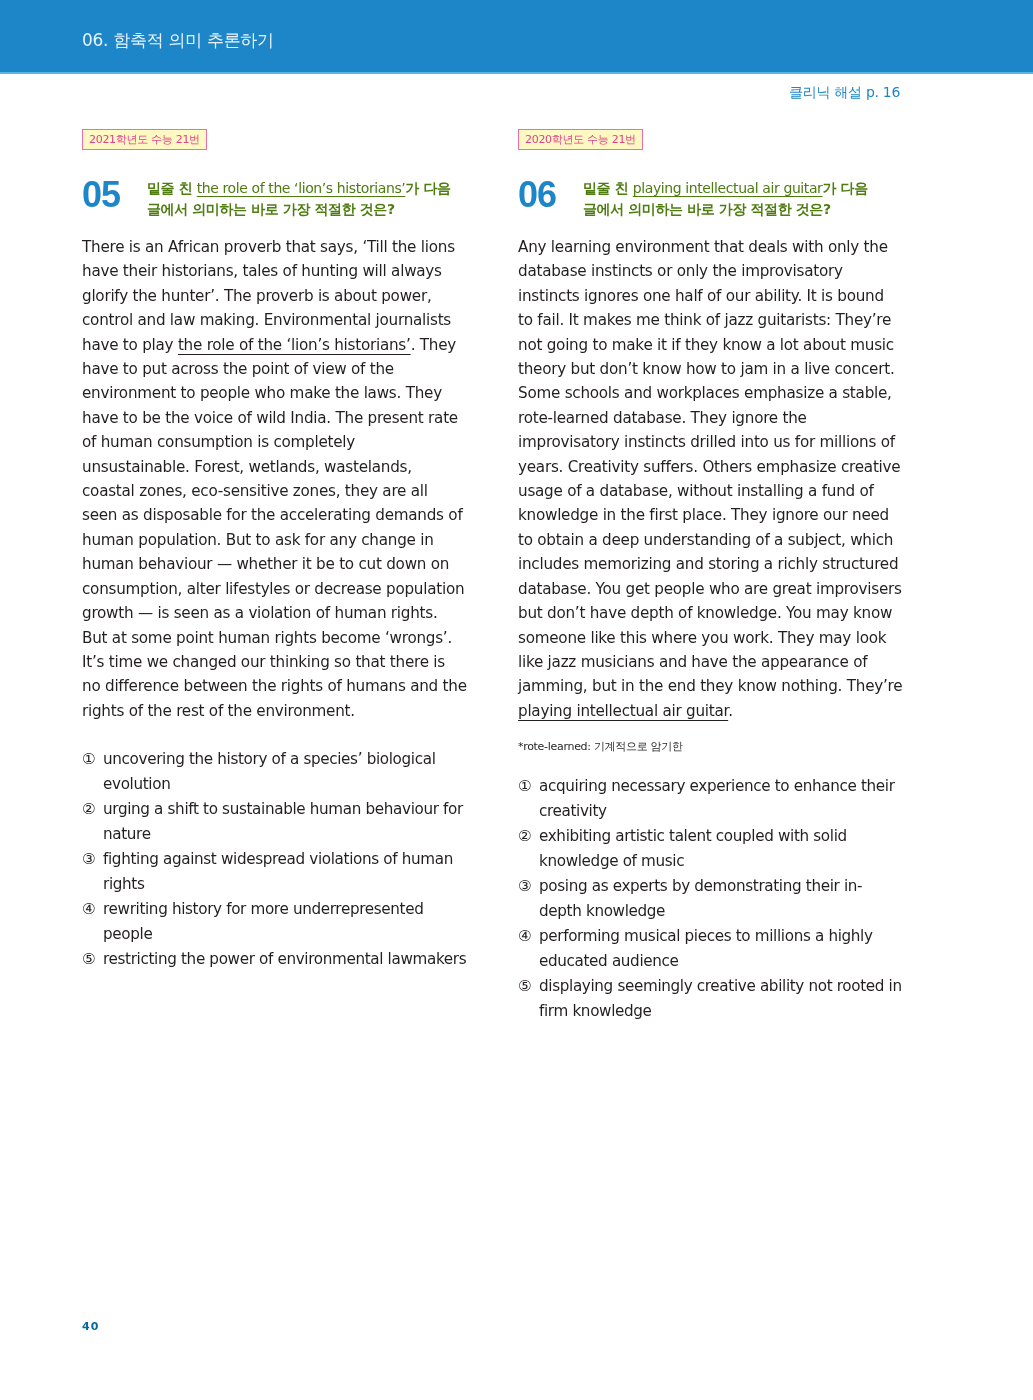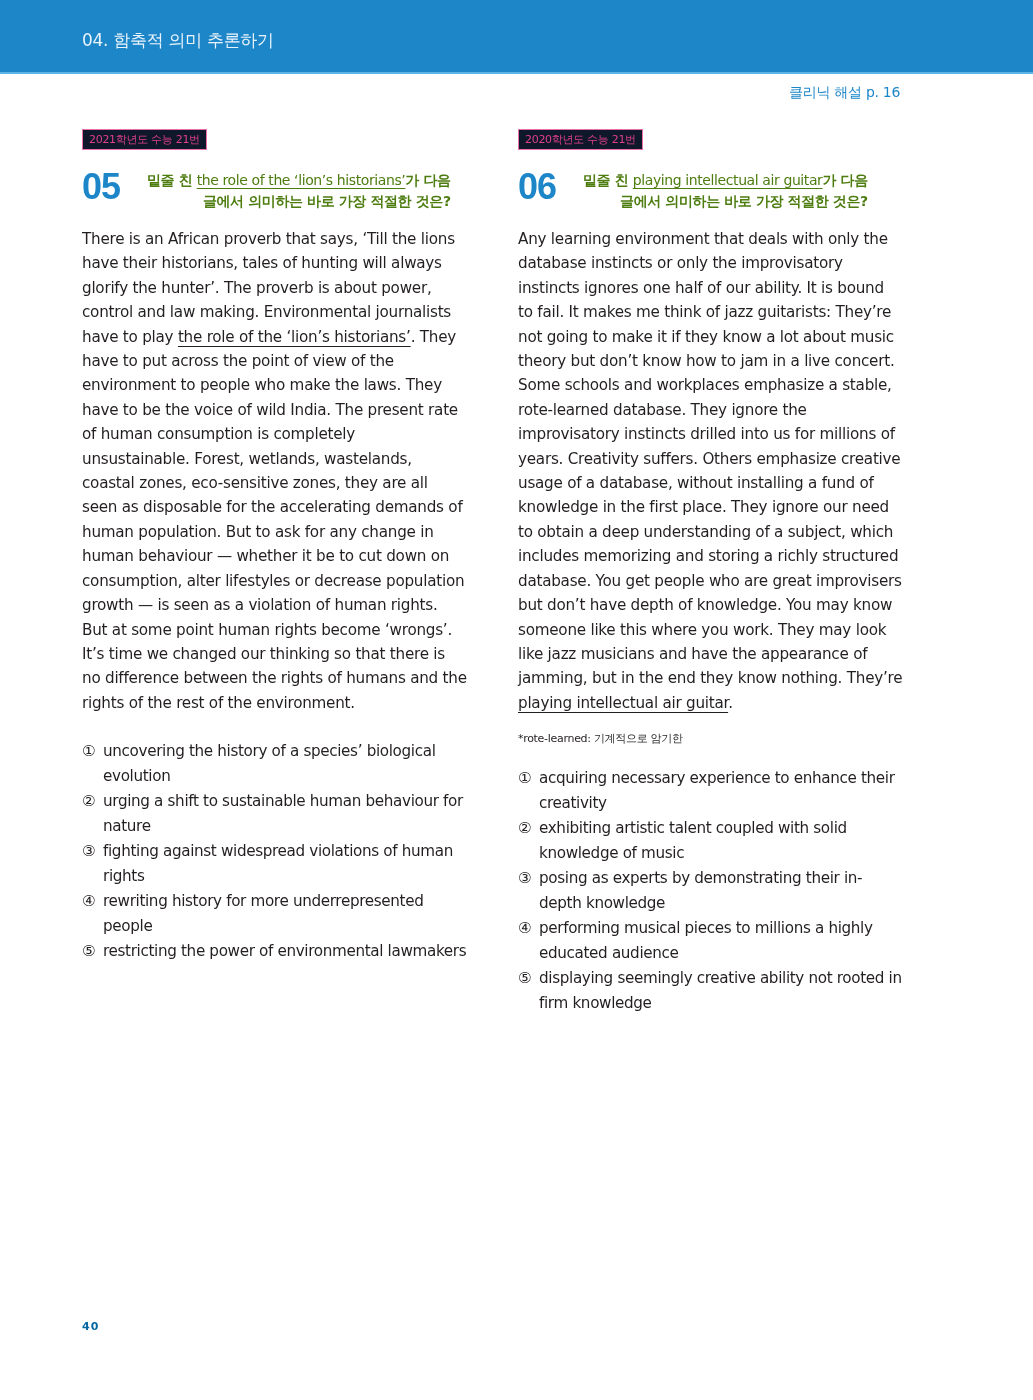--- a/index.html
+++ b/index.html
@@ -15,23 +15,23 @@
     position: absolute; left: 82px; top: 29px; font-size: 17px; color: #e8f3fb; letter-spacing: -0.3px;
   }
   .ref {
     position: absolute; right: 133px; top: 84px; font-size: 14px; color: #1d86c8; letter-spacing: -0.3px;
   }
   .col { position: absolute; top: 128px; width: 385px; }
   .col.left { left: 82px; }
   .col.right { left: 518px; }
   .source-tag {
     display: inline-block; border: 1px solid #ec6fa9; color: #e0408a; font-size: 11px;
-    padding: 2px 6px; letter-spacing: -0.3px; background: #0f172a;
+    padding: 2px 6px; letter-spacing: -0.3px; background: #fef9c3;
   }
-  .q-head { position: relative; margin-top: 20px; height: 46px; text-align: right; }
+  .q-head { position: relative; margin-top: 28px; height: 46px; }
   .q-num {
     position: absolute; left: 0; top: -4px; font-size: 36px; font-weight: bold; color: #1d86c8;
     font-family: "Liberation Sans", sans-serif; letter-spacing: -1px;
   }
   .q-text {
     position: absolute; left: 65px; top: 0; font-size: 14px; font-weight: bold; line-height: 21px; color: #4d7c0f;
     letter-spacing: -0.4px;
   }
   .q-text .ul { text-decoration: underline; text-decoration-thickness: 1px; text-underline-offset: 3px; font-weight: normal; }
   .passage {
@@ -46,21 +46,21 @@
   .choice {
     position: relative; padding-left: 21px; font-size: 15.2px; line-height: 25px; letter-spacing: -0.35px; color: #231f20;
   }
   .choice .mark { position: absolute; left: 0; top: 0; }
   .page-num { position: absolute; left: 82px; top: 1320px; font-size: 11px; color: #0369a1; letter-spacing: 1px; font-weight: bold; }
 </style>
 </head>
 <body>
 
 <div class="header-bar">
-  <div class="header-title">04. 함축적 의미 추론하기</div>
+  <div class="header-title">06. 함축적 의미 추론하기</div>
 </div>
 <div class="ref">클리닉 해설 p. 16</div>
 
 <div class="col left">
   <span class="source-tag">2021학년도 수능 21번</span>
   <div class="q-head">
     <div class="q-num">05</div>
     <div class="q-text">
       <span>밑줄 친 </span><span class="ul">the role of the ‘lion’s historians’</span><span>가 다음</span><br>
       <span>글에서 의미하는 바로 가장 적절한 것은?</span>

